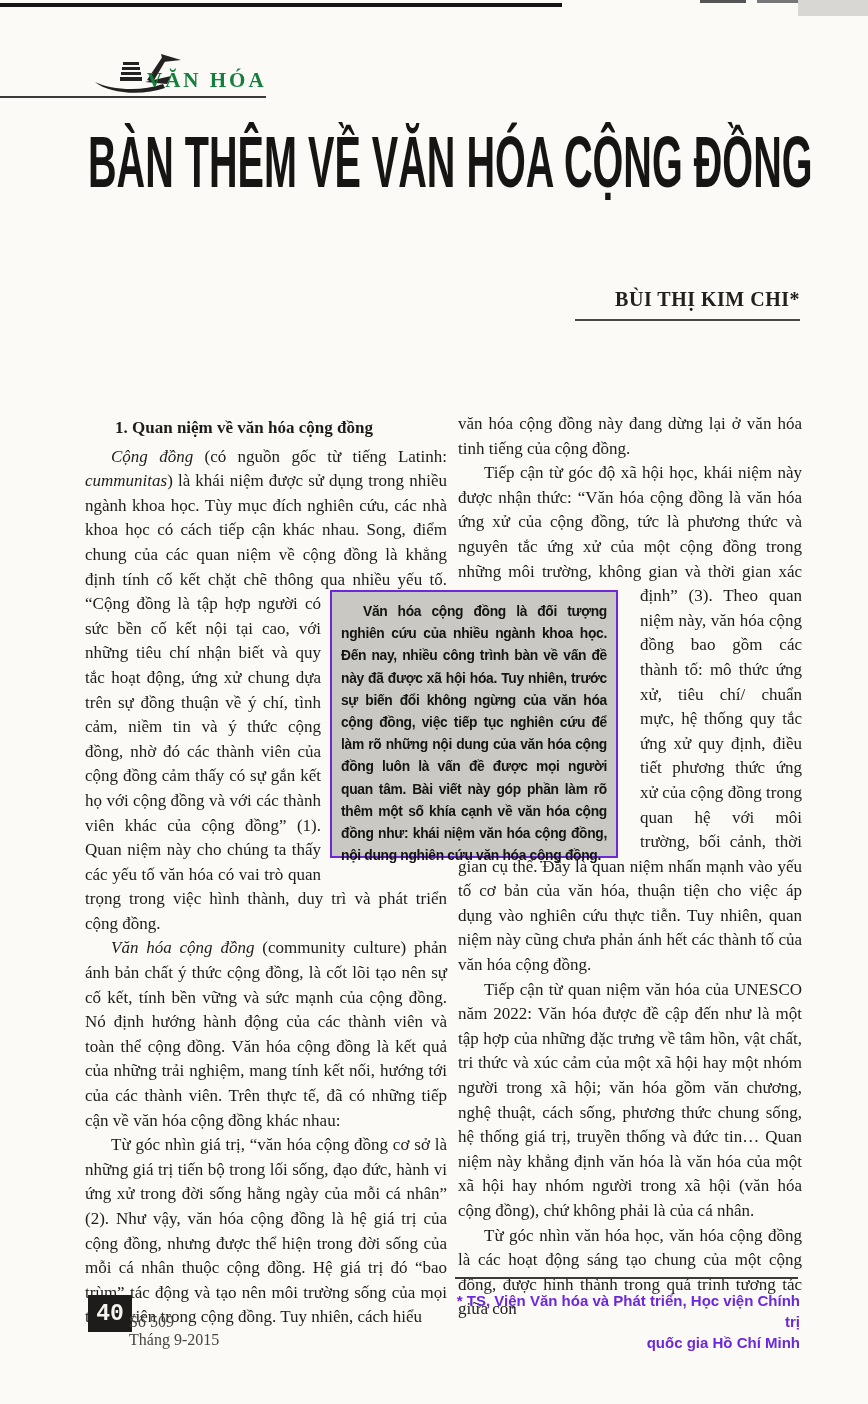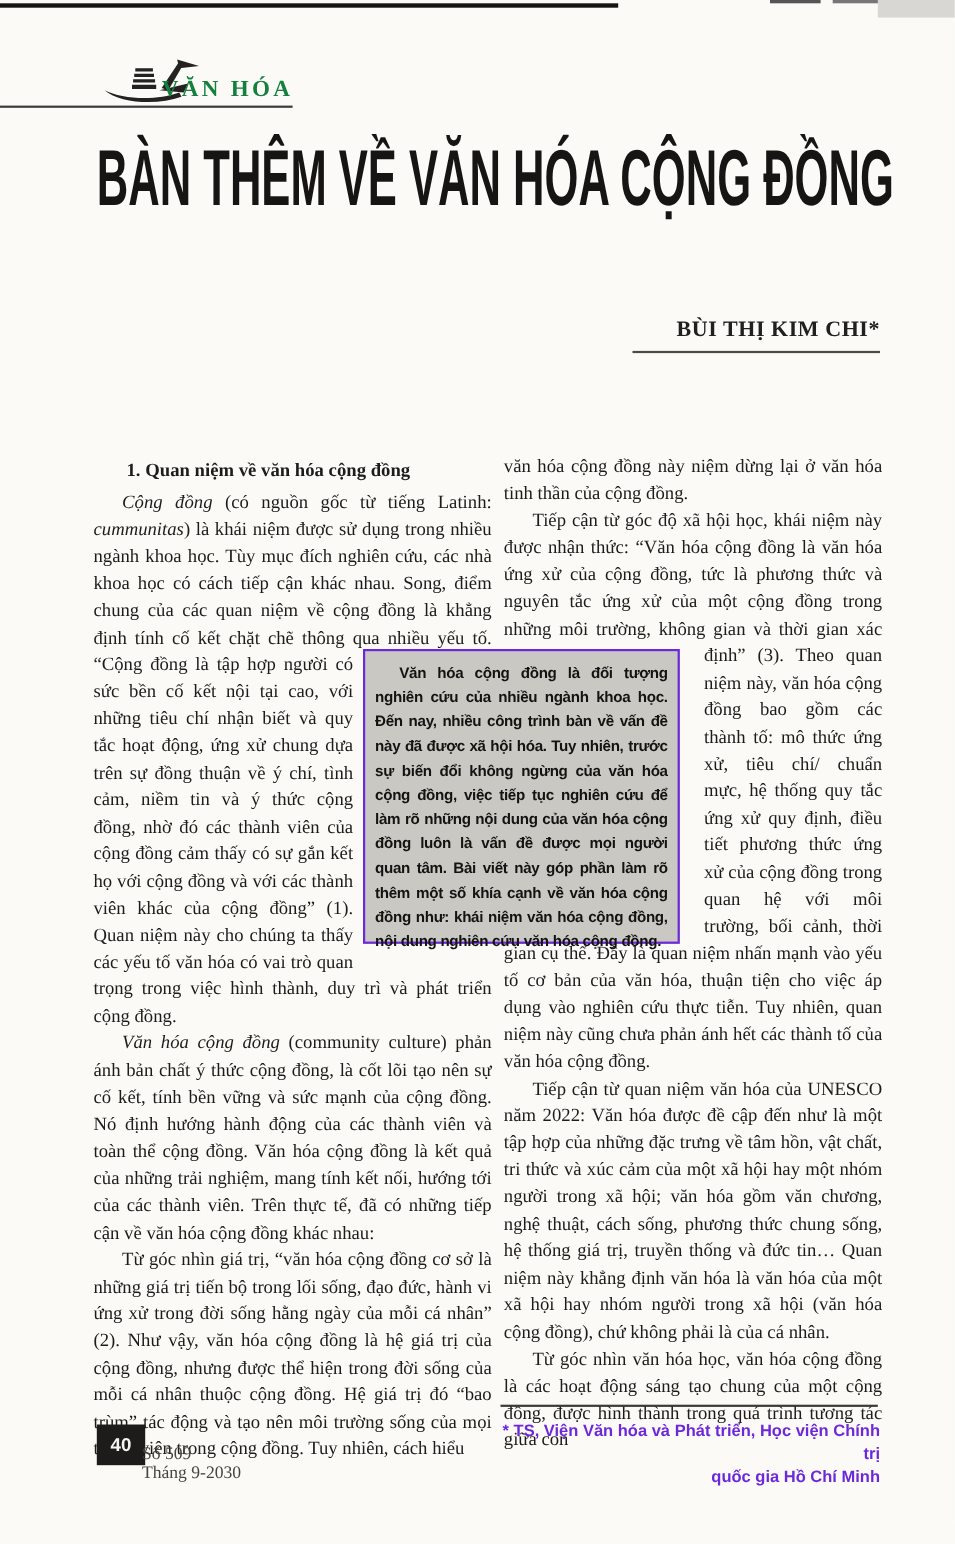--- a/index.html
+++ b/index.html
@@ -71,21 +71,21 @@
     font-family:"Liberation Sans", sans-serif;
     font-weight:bold;font-size:13.8px;line-height:22.2px;
     letter-spacing:-0.3px;
     text-align:justify;text-indent:22px;color:#131311;
   }
 
   
   .pagenum-box{
     position:absolute;left:88px;top:1295px;width:44px;height:37px;
     background:#1d1c1a;color:#f5f4f0;
-    font-family:Liberation Sans, sans-serif;font-size:17px;font-weight:bold;
+    font-family:Liberation Mono, monospace;font-size:23px;font-weight:bold;
     display:flex;align-items:center;justify-content:center;
   }
   .issue-info{
     position:absolute;left:129px;top:1297px;
     font-family:Liberation Serif, serif;
     font-size:16px;line-height:18px;color:#46443f;margin-top:16px;
   }
   .footnote-rule{position:absolute;left:455px;top:1277px;width:343px;height:2px;background:#3c3a36;}
   .footnote{
     position:absolute;left:448px;top:1290px;width:352px;
@@ -130,30 +130,30 @@
   </div>
 
   <div class="col col-left">
     <p class="sec-heading">1. Quan niệm về văn hóa cộng đồng</p>
     <p><span class="ital">Cộng đồng</span><span> (có nguồn gốc từ tiếng Latinh: </span><span class="ital">cummunitas</span><span>) là khái niệm được sử dụng trong nhiều ngành khoa học. Tùy mục đích nghiên cứu, các nhà khoa học có cách tiếp cận khác nhau. Song, điểm chung của các quan niệm về cộng đồng là khẳng định tính cố kết chặt chẽ thông qua nhiều yếu tố. </span><span class="wrapR"></span><span>“Cộng đồng là tập hợp người có sức bền cố kết nội tại cao, với những tiêu chí nhận biết và quy tắc hoạt động, ứng xử chung dựa trên sự đồng thuận về ý chí, tình cảm, niềm tin và ý thức cộng đồng, nhờ đó các thành viên của cộng đồng cảm thấy có sự gắn kết họ với cộng đồng và với các thành viên khác của cộng đồng” (1). Quan niệm này cho chúng ta thấy các yếu tố văn hóa có vai trò quan trọng trong việc hình thành, duy trì và phát triển cộng đồng.</span></p>
     <p><span class="ital">Văn hóa cộng đồng</span><span> (community culture) phản ánh bản chất ý thức cộng đồng, là cốt lõi tạo nên sự cố kết, tính bền vững và sức mạnh của cộng đồng. Nó định hướng hành động của các thành viên và toàn thể cộng đồng. Văn hóa cộng đồng là kết quả của những trải nghiệm, mang tính kết nối, hướng tới của các thành viên. Trên thực tế, đã có những tiếp cận về văn hóa cộng đồng khác nhau:</span></p>
     <p>Từ góc nhìn giá trị, “văn hóa cộng đồng cơ sở là những giá trị tiến bộ trong lối sống, đạo đức, hành vi ứng xử trong đời sống hằng ngày của mỗi cá nhân” (2). Như vậy, văn hóa cộng đồng là hệ giá trị của cộng đồng, nhưng được thể hiện trong đời sống của mỗi cá nhân thuộc cộng đồng. Hệ giá trị đó “bao trùm” tác động và tạo nên môi trường sống của mọi thành viên trong cộng đồng. Tuy nhiên, cách hiểu</p>
   </div>
 
   <div class="col col-right">
-    <p class="noindent">văn hóa cộng đồng này niệm dừng lại ở văn hóa tinh thần của cộng đồng.</p>
+    <p class="noindent">văn hóa cộng đồng này đang dừng lại ở văn hóa tinh tiếng của cộng đồng.</p>
     <p><span>Tiếp cận từ góc độ xã hội học, khái niệm này được nhận thức: “Văn hóa cộng đồng là văn hóa ứng xử của cộng đồng, tức là phương thức và nguyên tắc ứng xử của một cộng đồng trong những môi trường, không gian và thời gian xác định” (3). Theo quan </span><span class="wrapL"></span><span>niệm này, văn hóa cộng đồng bao gồm các thành tố: mô thức ứng xử, tiêu chí/ chuẩn mực, hệ thống quy tắc ứng xử quy định, điều tiết phương thức ứng xử của cộng đồng trong quan hệ với môi trường, bối cảnh, thời gian cụ thể. Đây là quan niệm nhấn mạnh vào yếu tố cơ bản của văn hóa, thuận tiện cho việc áp dụng vào nghiên cứu thực tiễn. Tuy nhiên, quan niệm này cũng chưa phản ánh hết các thành tố của văn hóa cộng đồng.</span></p>
     <p>Tiếp cận từ quan niệm văn hóa của UNESCO năm 2022: Văn hóa được đề cập đến như là một tập hợp của những đặc trưng về tâm hồn, vật chất, tri thức và xúc cảm của một xã hội hay một nhóm người trong xã hội; văn hóa gồm văn chương, nghệ thuật, cách sống, phương thức chung sống, hệ thống giá trị, truyền thống và đức tin… Quan niệm này khẳng định văn hóa là văn hóa của một xã hội hay nhóm người trong xã hội (văn hóa cộng đồng), chứ không phải là của cá nhân.</p>
     <p>Từ góc nhìn văn hóa học, văn hóa cộng đồng là các hoạt động sáng tạo chung của một cộng đồng, được hình thành trong quá trình tương tác giữa con</p>
   </div>
 
   <div class="pagenum-box">40</div>
   <div class="issue-info">
     <div>Số 509</div>
-    <div>Tháng 9-2030</div>
+    <div>Tháng 9-2015</div>
   </div>
 
   <div class="footnote-rule"></div>
   <div class="footnote">
     <div>* TS, Viện Văn hóa và Phát triển, Học viện Chính trị</div>
     <div>quốc gia Hồ Chí Minh</div>
   </div>
 
 </div>
 

